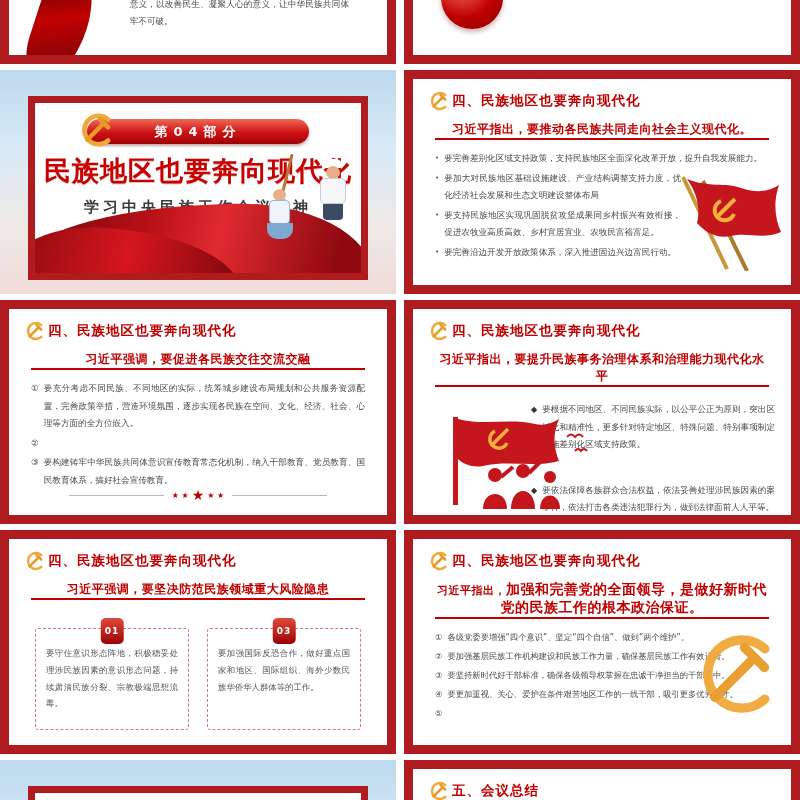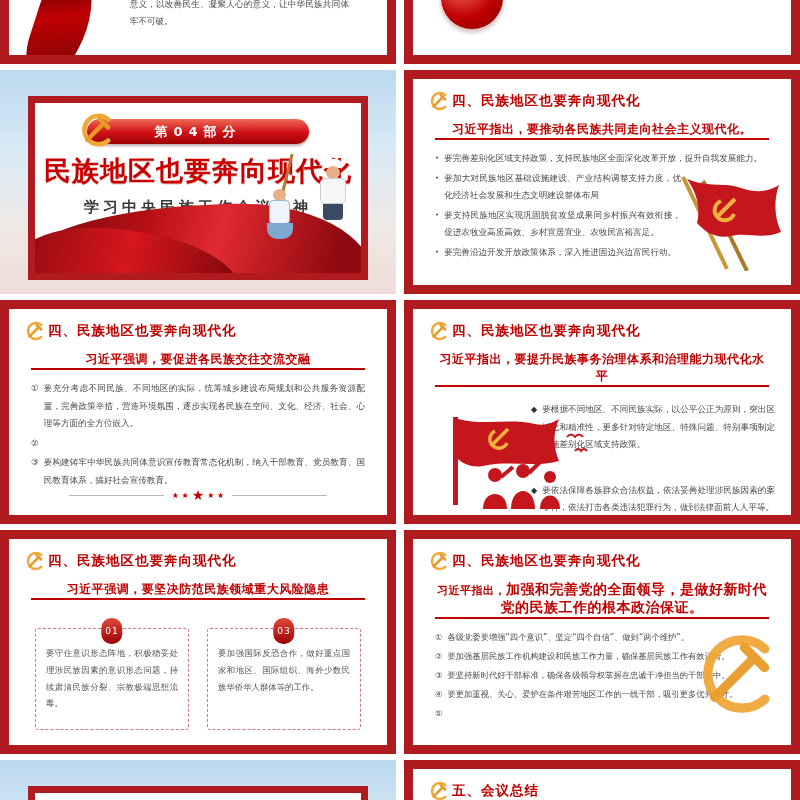--- a/index.html
+++ b/index.html
@@ -47,21 +47,21 @@
   .ribbon-tail{position:absolute;left:26px;top:120px;width:52px;height:110px;background:linear-gradient(155deg,#4e0408 0%,#c00000 45%,#6e070c 100%);border-radius:45% 55% 60% 35%;transform:rotate(18deg)}
   .s1l-b{position:absolute;left:86px;right:16px;bottom:22px}
   .sphere{position:absolute;left:28px;top:118px;width:62px;height:62px;border-radius:50%;background:radial-gradient(circle at 35% 28%,#f3705e 0%,#c00000 55%,#870000 100%);box-shadow:0 3px 5px rgba(100,0,0,.3)}
   
   .flags{position:absolute;right:10px;bottom:14px}
   .flag-people{position:absolute;left:26px;bottom:6px}
   .big-emblem{position:absolute;right:10px;top:92px;opacity:.95}
   
   .boxes{display:flex;justify-content:space-between;margin:28px 26px 0}
   .box{position:relative;width:154px;min-height:102px;border:1px dashed #d4777b;border-radius:3px;padding:16px 10px 8px;font-size:8.4px;color:#555;line-height:2;text-align:justify}
-  .box .tag{position:absolute;top:-11px;left:50%;transform:translateX(-50%);background:linear-gradient(180deg,#e04a3a,#9c0205);color:#fff;font-size:9px;font-weight:normal;padding:4px 4px;border-radius:10px;letter-spacing:1px}
+  .box .tag{position:absolute;top:-11px;left:50%;transform:translateX(-50%);background:linear-gradient(180deg,#e04a3a,#9c0205);color:#fff;font-size:9px;font-weight:bold;padding:4px 4px;border-radius:5px;letter-spacing:1px}
   
   .lead-heading .lead{font-size:11px}
   .lead-heading .rest{font-size:14px}
   .gov-bullets{margin:14px 16px 0 118px}
   .gov-gap{height:26px}
   .s3l-stars{position:absolute;left:0;right:0;bottom:12px}
   .s2r-pad{padding-right:88px}
 </style>
 </head>
 <body>

